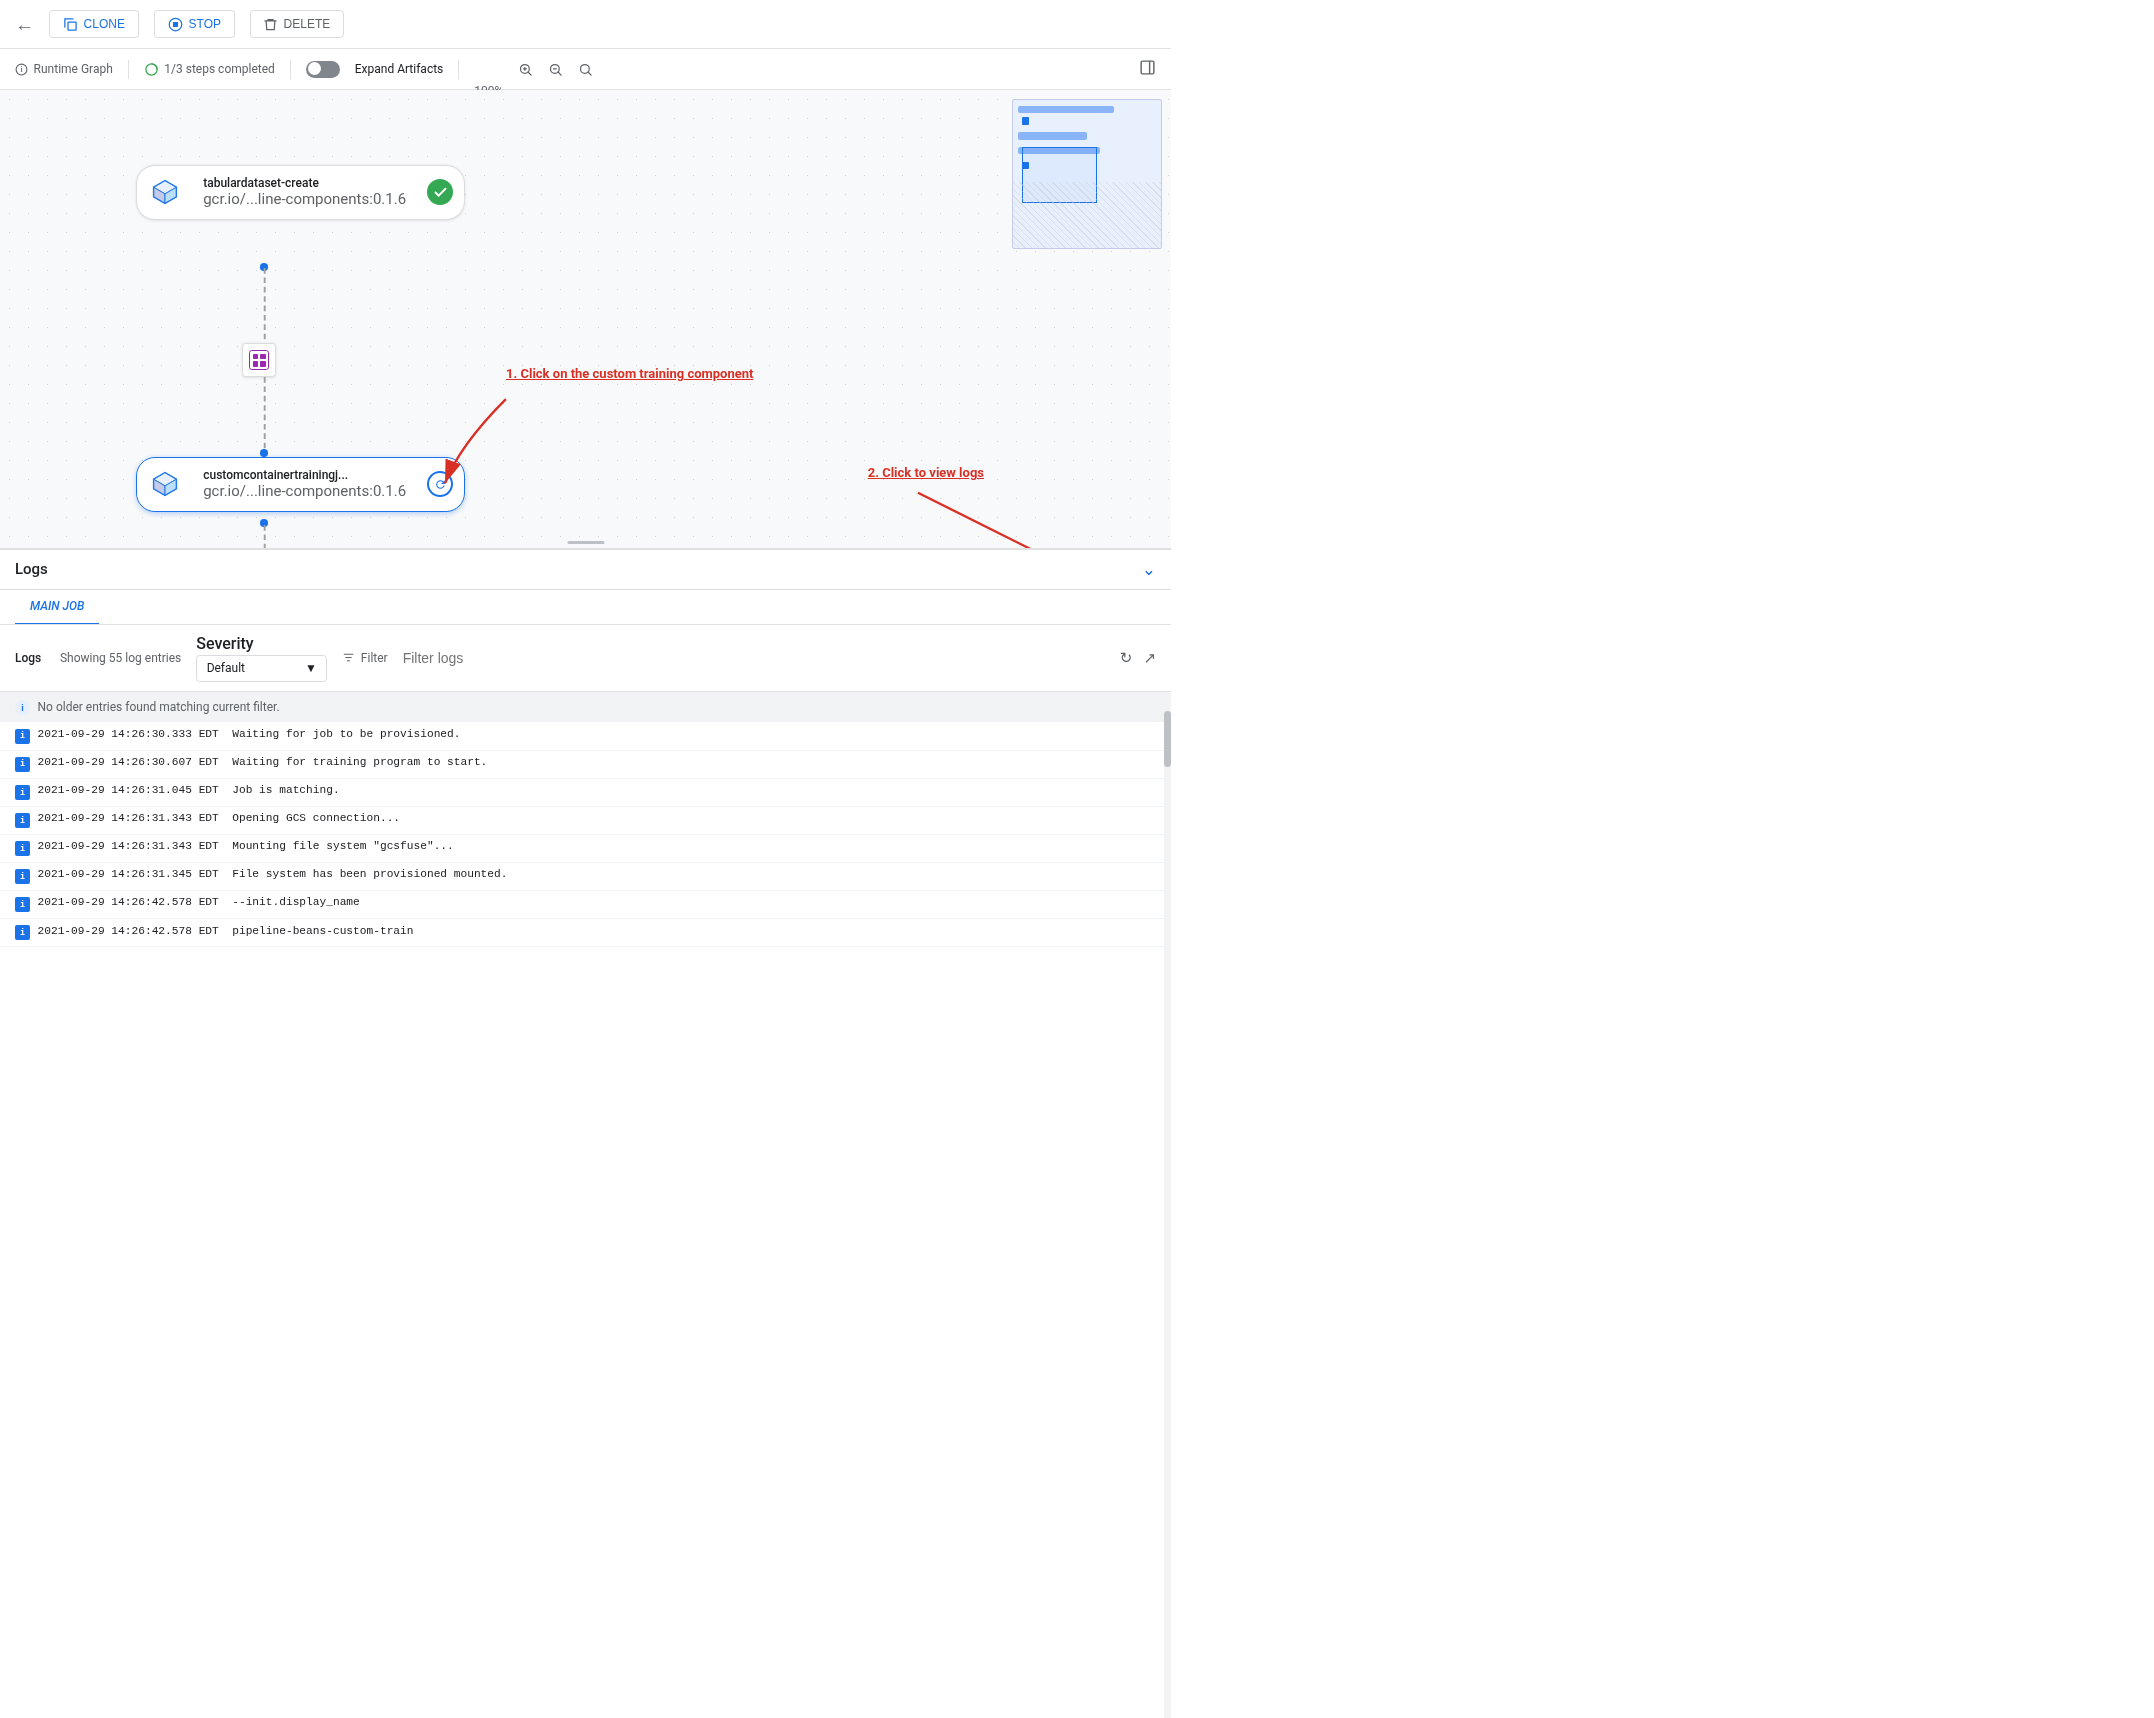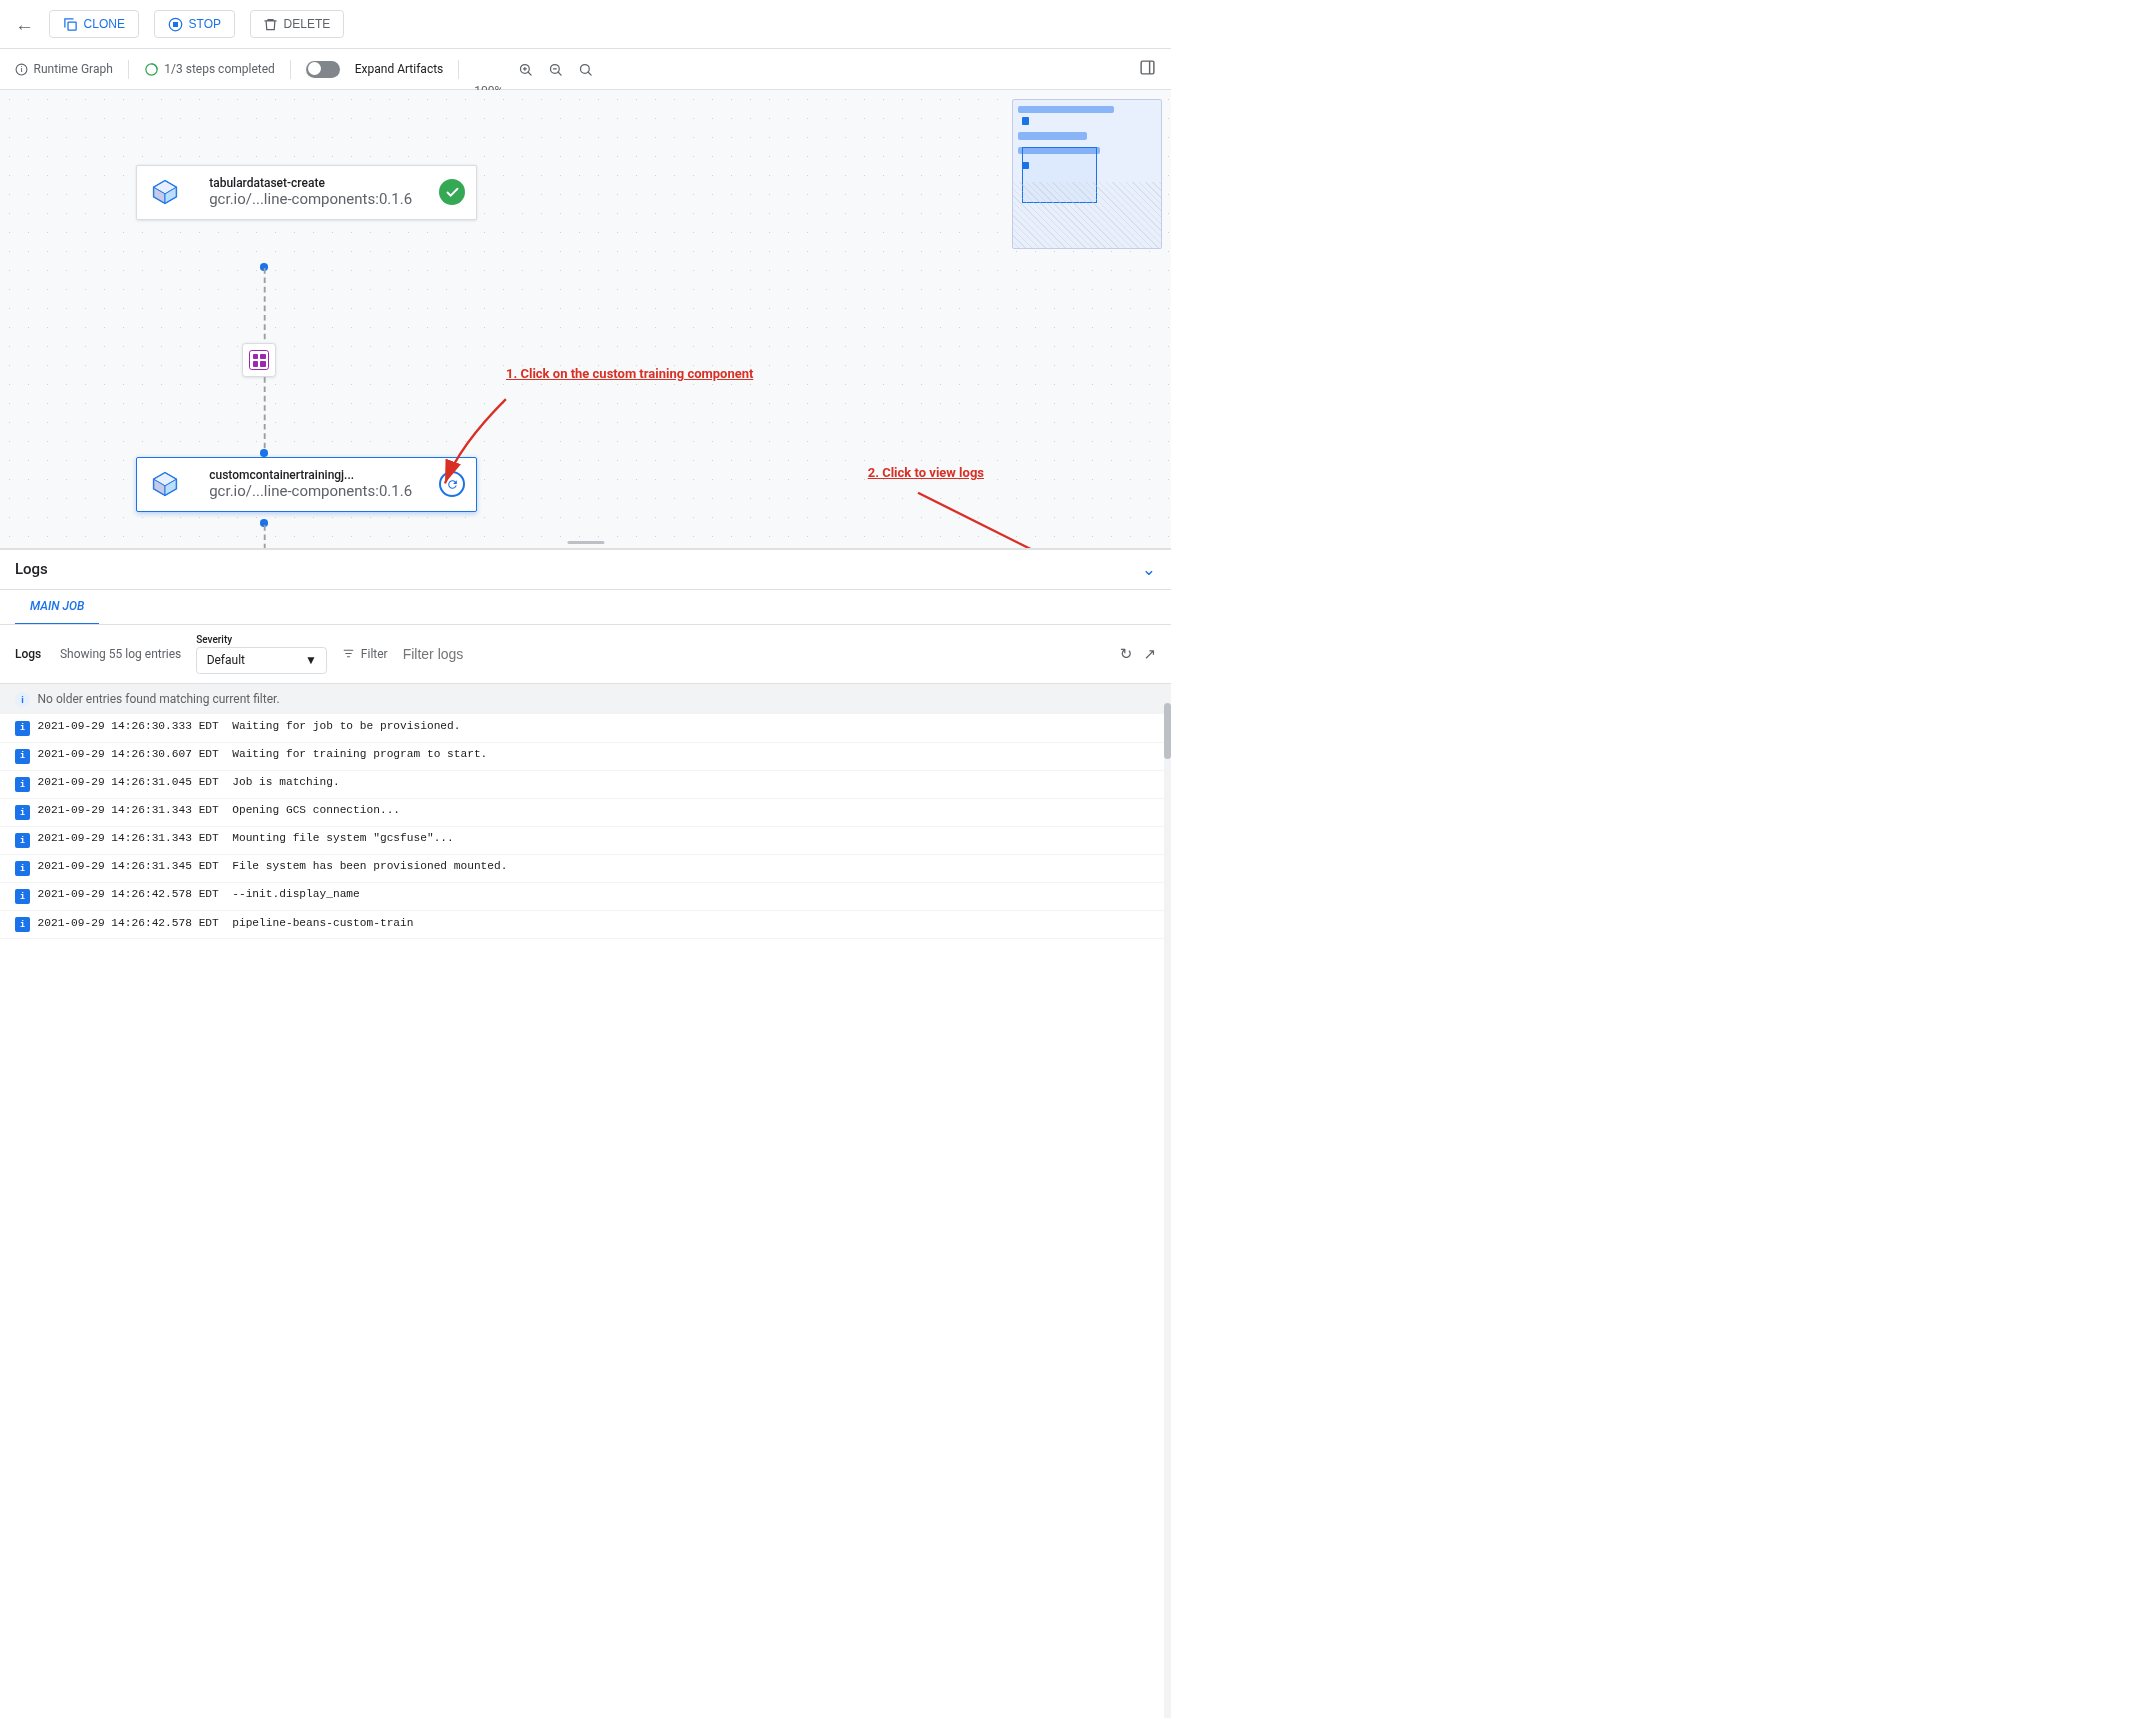--- a/index.html
+++ b/index.html
@@ -146,25 +146,25 @@
       height: 56px;
       border: 1.9px solid #1a73e8;
       background: rgba(26,115,232,0.05);
     }
 
     
     .pipeline-node {
       position: absolute;
       background: #fff;
       border: 0.9px solid #dadce0;
-      border-radius: 2px;
+      border-radius: 19px;
       padding: 9.4px 11.2px;
       display: flex;
       align-items: center;
-      gap: 27px;
+      gap: 21px;
       min-width: 206px;
       box-shadow: 0 0.9px 2.8px rgba(0,0,0,0.1);
     }
     .pipeline-node.active {
       border: 1.9px solid #1a73e8;
       box-shadow: 0 1.9px 5.6px rgba(26,115,232,0.3);
     }
     .node-icon {
       width: 34px;
       height: 34px;
@@ -251,21 +251,21 @@
       font-style: italic;
     }
 
     .logs-controls {
       display: flex;
       align-items: center;
       padding: 9.4px 15px;
       gap: 15px;
       border-bottom: 0.9px solid #e0e0e0;
     }
-    .severity-label { font-size: 10px; font-weight: 500; color: #202124; }
+    .severity-label { font-size: 16px; font-weight: 500; color: #202124; }
     .severity-select {
       display: flex;
       align-items: center;
       border: 0.9px solid #dadce0;
       border-radius: 3.7px;
       padding: 5.6px 9.4px;
       gap: 7.5px;
       min-width: 131px;
       cursor: pointer;
       font-size: 12px;

